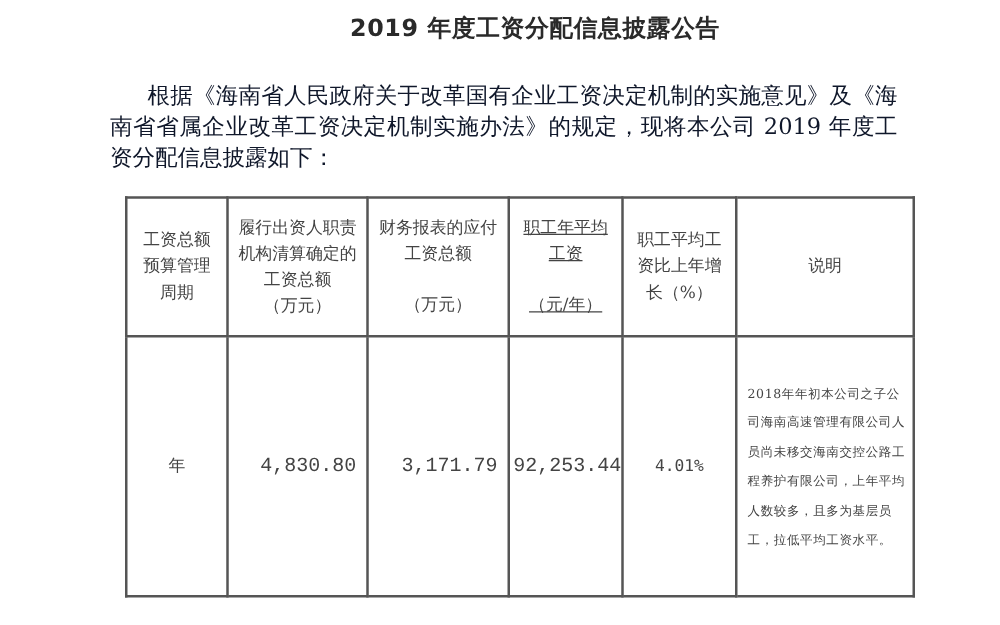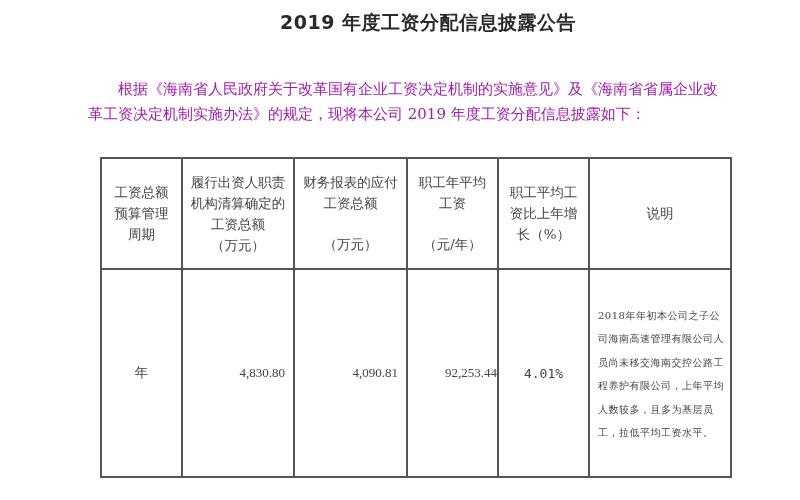--- a/index.html
+++ b/index.html
@@ -24,25 +24,25 @@
       font-family: "DejaVu Sans", "Liberation Sans", sans-serif;
       font-weight: bold;
       font-size: 19px;
       letter-spacing: 0.5px;
       color: #2a2a2a;
       padding-left: 32px;
     }
     .intro {
       position: absolute;
       left: 88px;
-      top: 77px;
+      top: 64px;
       width: 630px;
-      font-size: 15px;
+      font-size: 18px;
       line-height: 25px;
-      color: #a21caf;
+      color: #0f172a;
       text-indent: 30px;
       text-align: justify;
     }
     table.disclosure {
       position: absolute;
       left: 100px;
       top: 157px;
       border-collapse: collapse;
       table-layout: fixed;
       font-size: 13.5px;
@@ -61,22 +61,22 @@
     }
     .hdr .unit {
       display: block;
     }
     .body-row td {
       height: 200px;
     }
     .num {
       text-align: right;
       padding-right: 8px !important;
-      font-family: Liberation Serif, serif;
-      font-size: 13px;
+      font-family: Liberation Mono, monospace;
+      font-size: 16px;
     }
     .ctr { text-align: center; }
     .note {
       text-align: left;
       line-height: 23.5px;
       padding: 4px 6px 2px 8px !important;
       font-size: 10px;
       letter-spacing: 0.5px;
     }
   </style>
@@ -102,33 +102,33 @@
       <span>工资总额预算管理周期</span>
     </th>
     <th class="hdr" style="padding:0 6px;">
       <span>履行出资人职责机构清算确定的工资总额</span>
       <span class="unit">（万元）</span>
     </th>
     <th class="hdr" style="padding:0 6px;">
       <span style="display:block;margin-bottom:20px;">财务报表的应付工资总额</span>
       <span class="unit">（万元）</span>
     </th>
-    <th class="hdr" style="padding:0 6px;">
+    <th class="hdr" style="padding:0 6px;text-decoration:underline;">
       <span style="display:block;margin-bottom:20px;">职工年平均工资</span>
       <span class="unit">（元/年）</span>
     </th>
     <th class="hdr" style="padding:0 6px;margin-left:46px;">
       <span>职工平均工资比上年增长（%）</span>
     </th>
     <th class="hdr">
       <span>说明</span>
     </th>
   </tr>
   <tr class="body-row">
     <td class="ctr">年</td>
     <td class="num">4,830.80</td>
-    <td class="num">4,090.81</td>
+    <td class="num">3,171.79</td>
     <td class="num" style="text-align:right;padding-right:0 !important;">92,253.44</td>
     <td class="ctr" style="font-family:'DejaVu Sans Mono','Liberation Mono',monospace;font-size:13px;text-align:center;">4.01%</td>
     <td class="note">2018年年初本公司之子公司海南高速管理有限公司人员尚未移交海南交控公路工程养护有限公司，上年平均人数较多，且多为基层员工，拉低平均工资水平。</td>
   </tr>
 </tbody>
   </table>
 
 </body></html>

